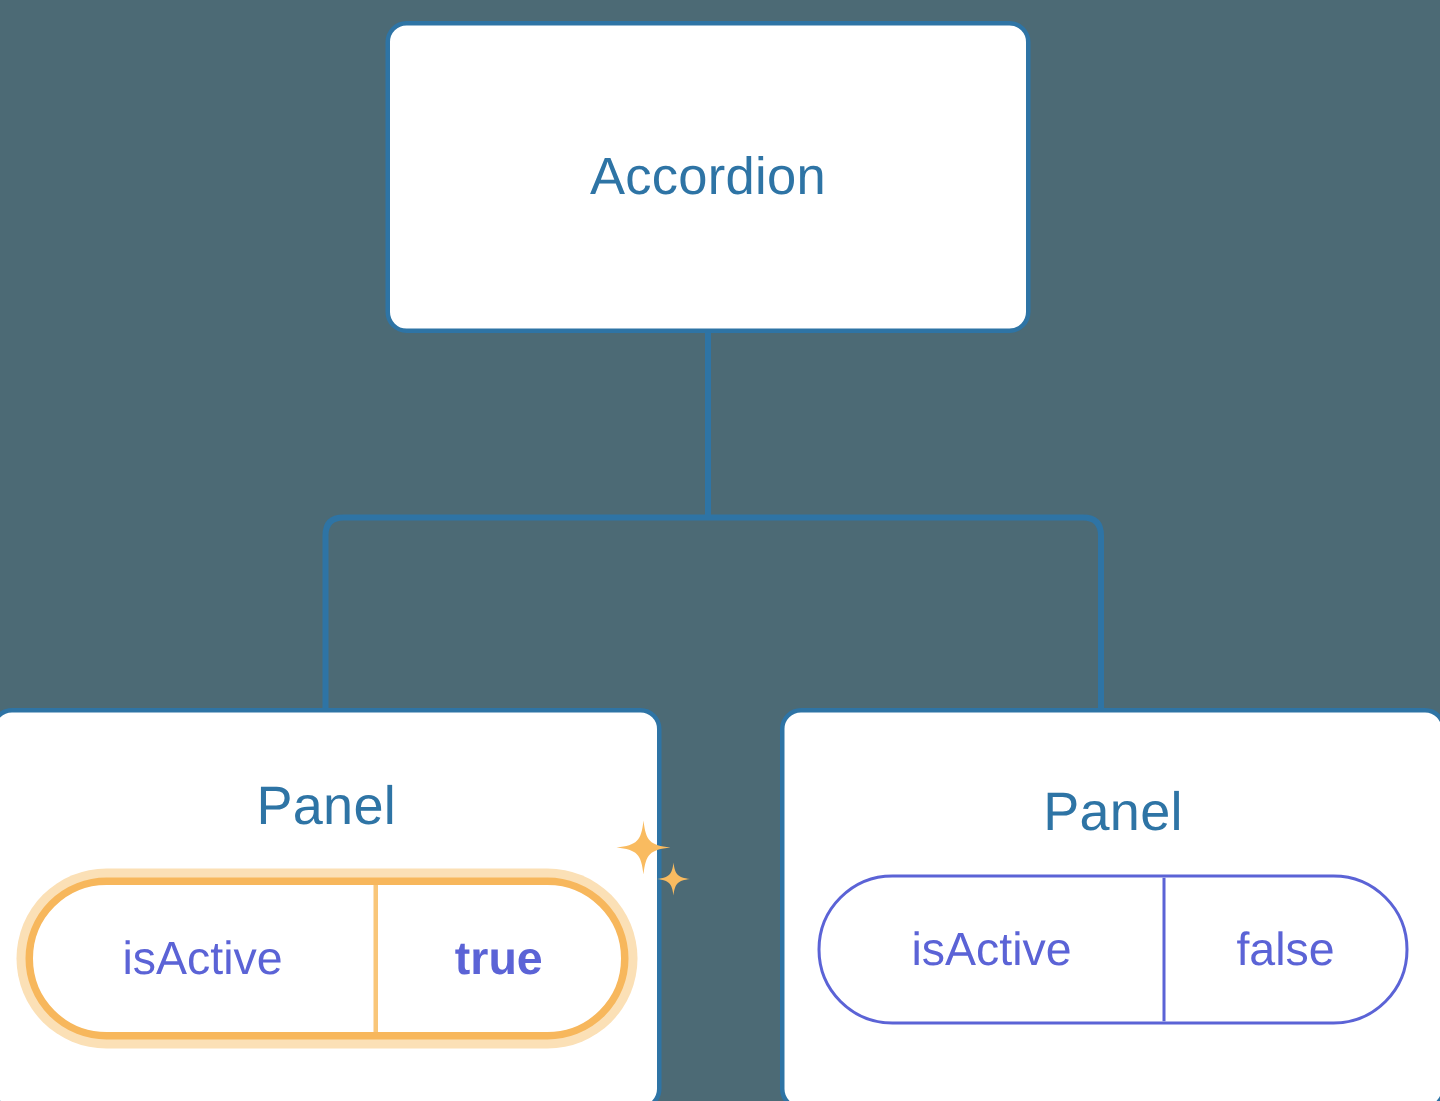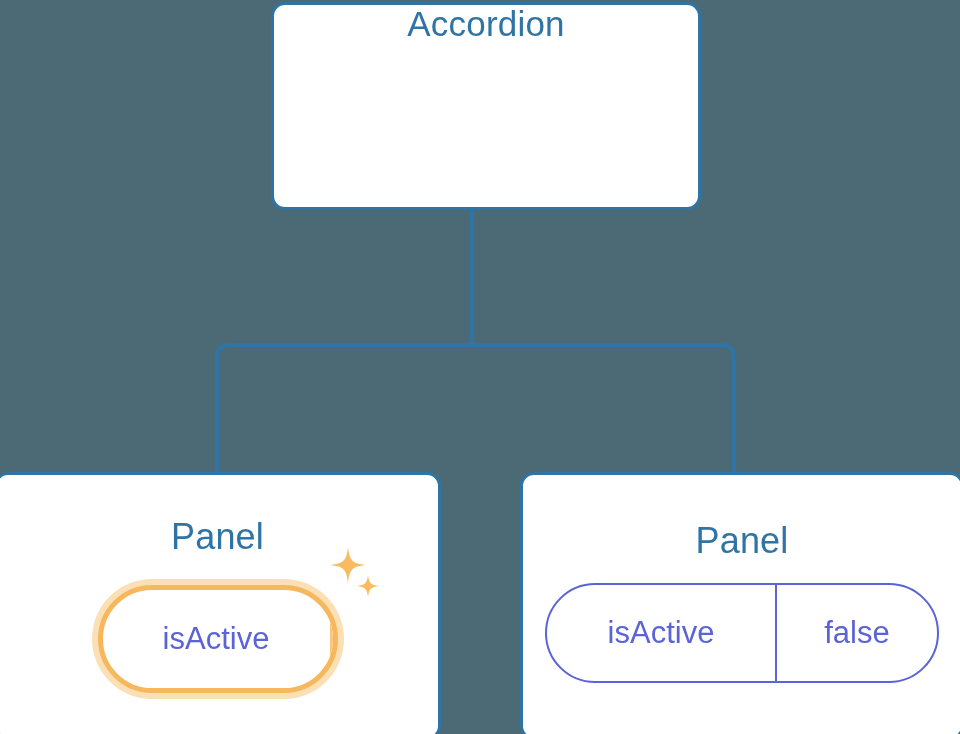--- a/index.html
+++ b/index.html
@@ -44,27 +44,26 @@
     font-weight: 400;
     text-align: center;
     letter-spacing: 0.2px;
     line-height: 1.1;
     white-space: nowrap;
   }
 
   
   #node-accordion {
     left: 257px;
-    top: 2px;
+    top: 14px;
     width: 430px;
     height: 208px;
     display: flex;
-    align-items: flex-start;
+    align-items: center;
     justify-content: center;
-    margin-left: 14px;
   }
   #node-accordion .node-title { font-size: 35px; }
 
   
   .panel-node {
     display: flex;
     flex-direction: column;
     align-items: center;
   }
   #node-panel-left {
@@ -166,20 +165,21 @@
   <div class="node" id="node-accordion">
     <div class="node-title">Accordion</div>
   </div>
 
   <div class="node panel-node" id="node-panel-left">
     <div class="node-title">Panel</div>
 
     <div class="prop-pill-wrap highlighted">
       <div class="prop-pill highlighted">
         <div class="prop-cell key">isActive</div>
+        <div class="prop-cell val">true</div>
       </div>
 
       <svg class="sparkles" viewBox="0 0 70 70" width="70" height="70">
         <path d="M 30 2 C 31.6 15.8 34.2 18.4 48 20 C 34.2 21.6 31.6 24.2 30 38 C 28.4 24.2 25.8 21.6 12 20 C 25.8 18.4 28.4 15.8 30 2 Z" fill="#f9bb60"></path>
         <path d="M 50 30 C 51.05 38.2 52.8 39.95 61 41 C 52.8 42.05 51.05 43.8 50 52 C 48.95 43.8 47.2 42.05 39 41 C 47.2 39.95 48.95 38.2 50 30 Z" fill="#f9bb60"></path>
       </svg>
     </div>
   </div>
 
   <div class="node panel-node" id="node-panel-right">

